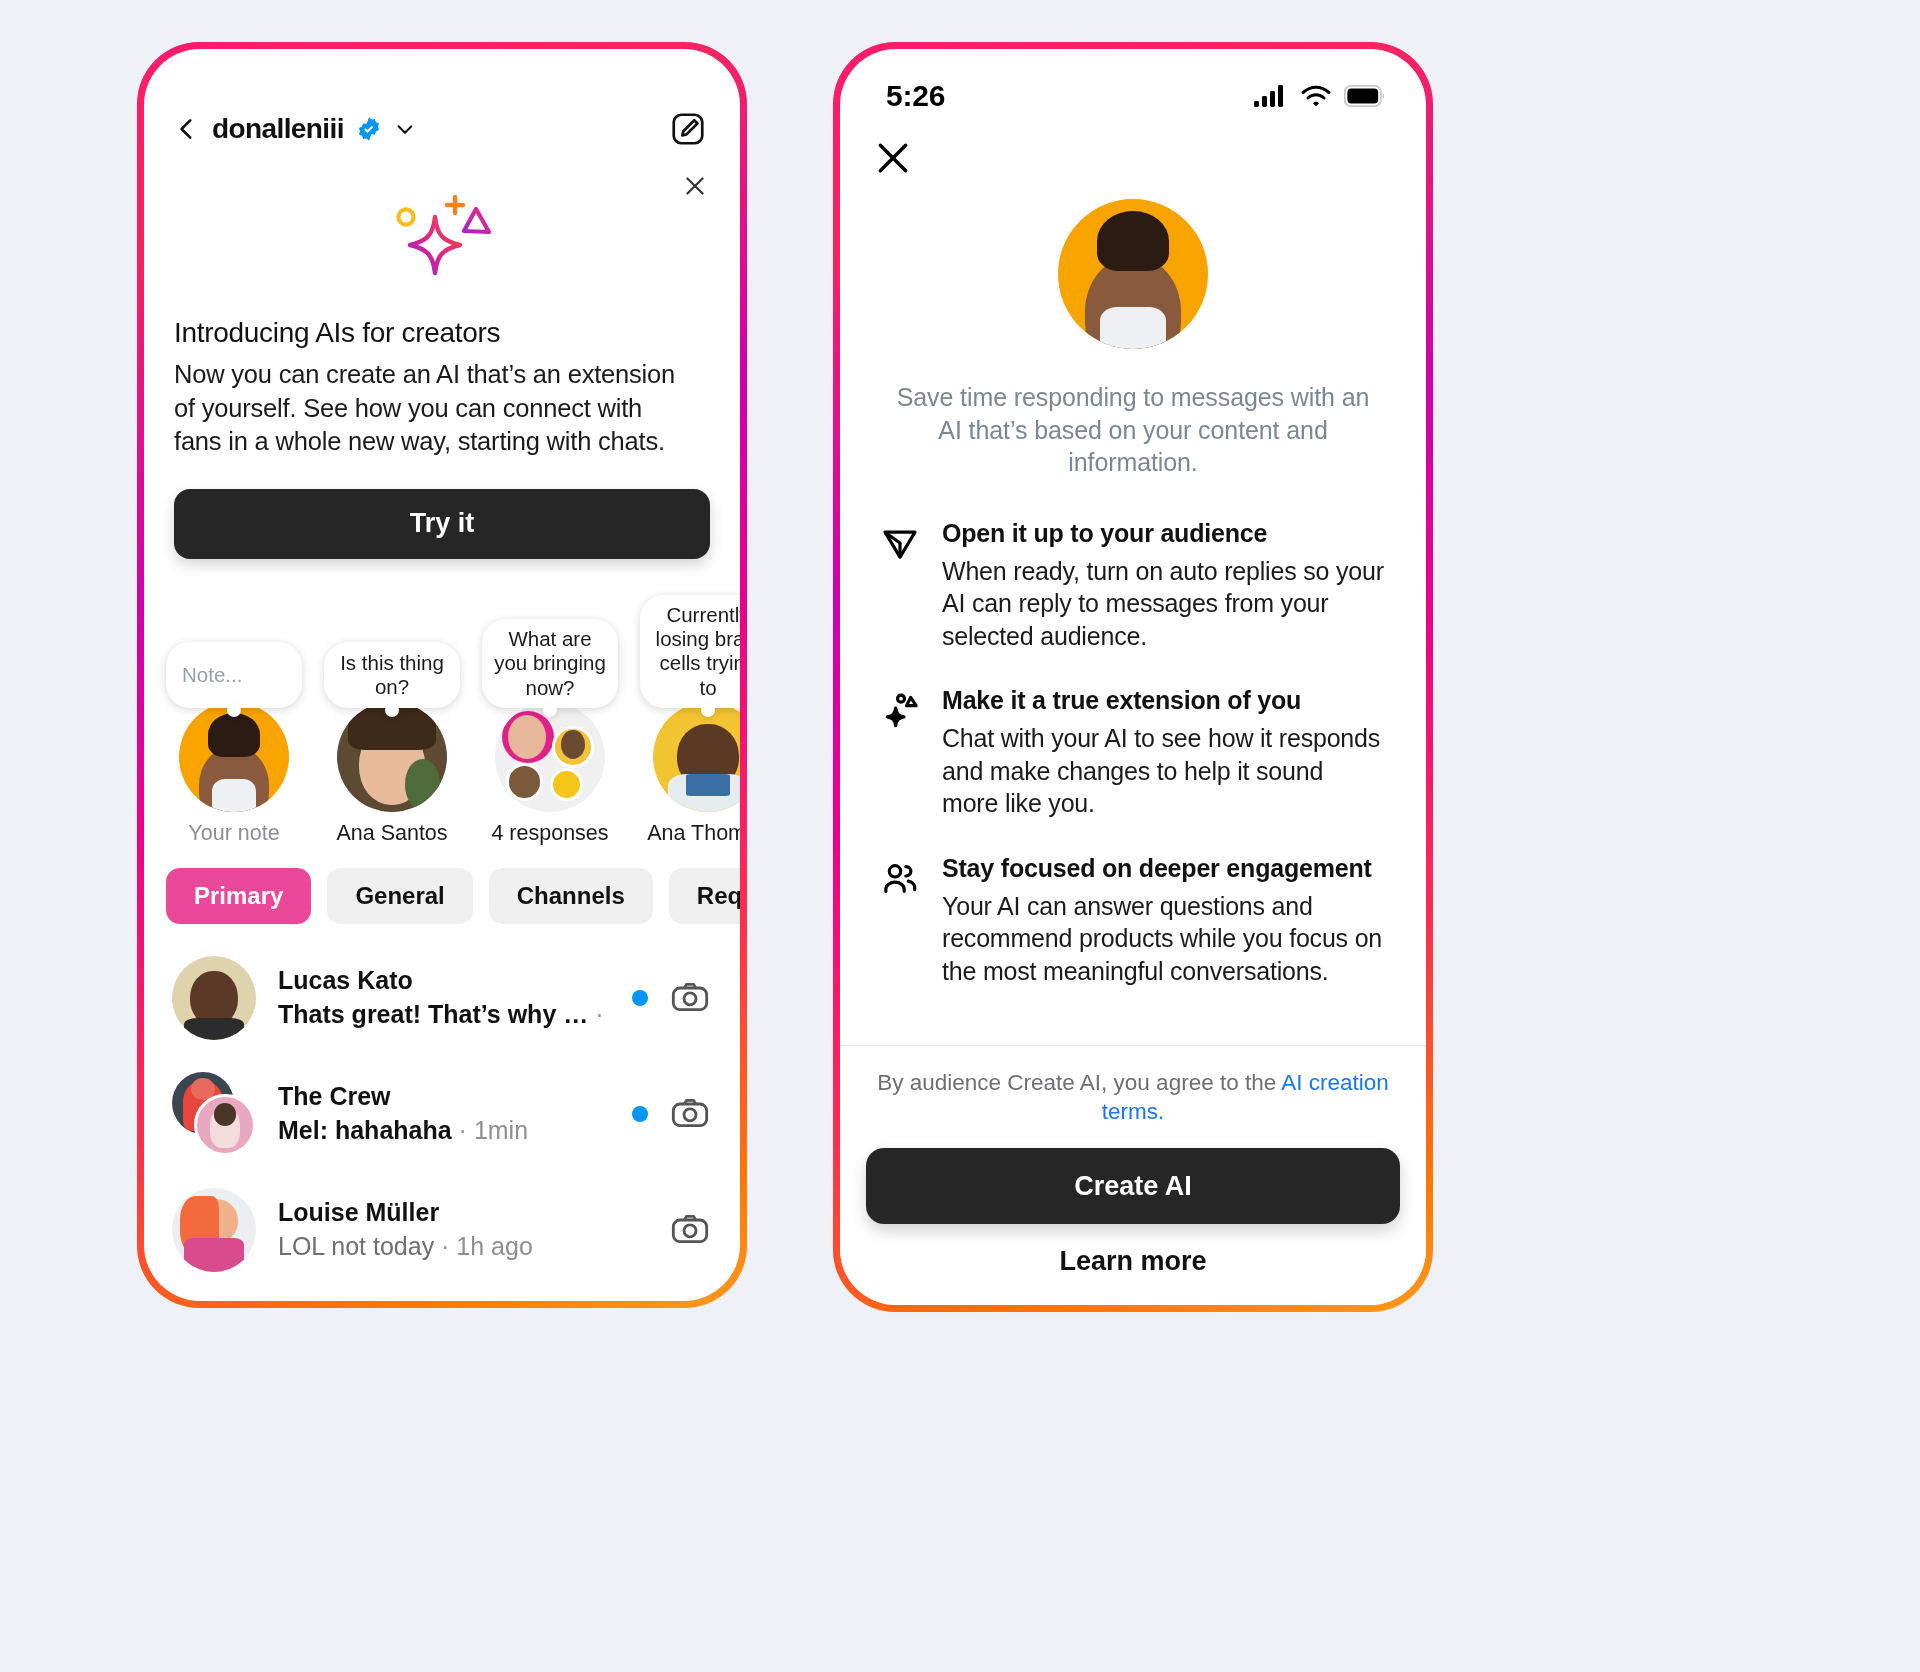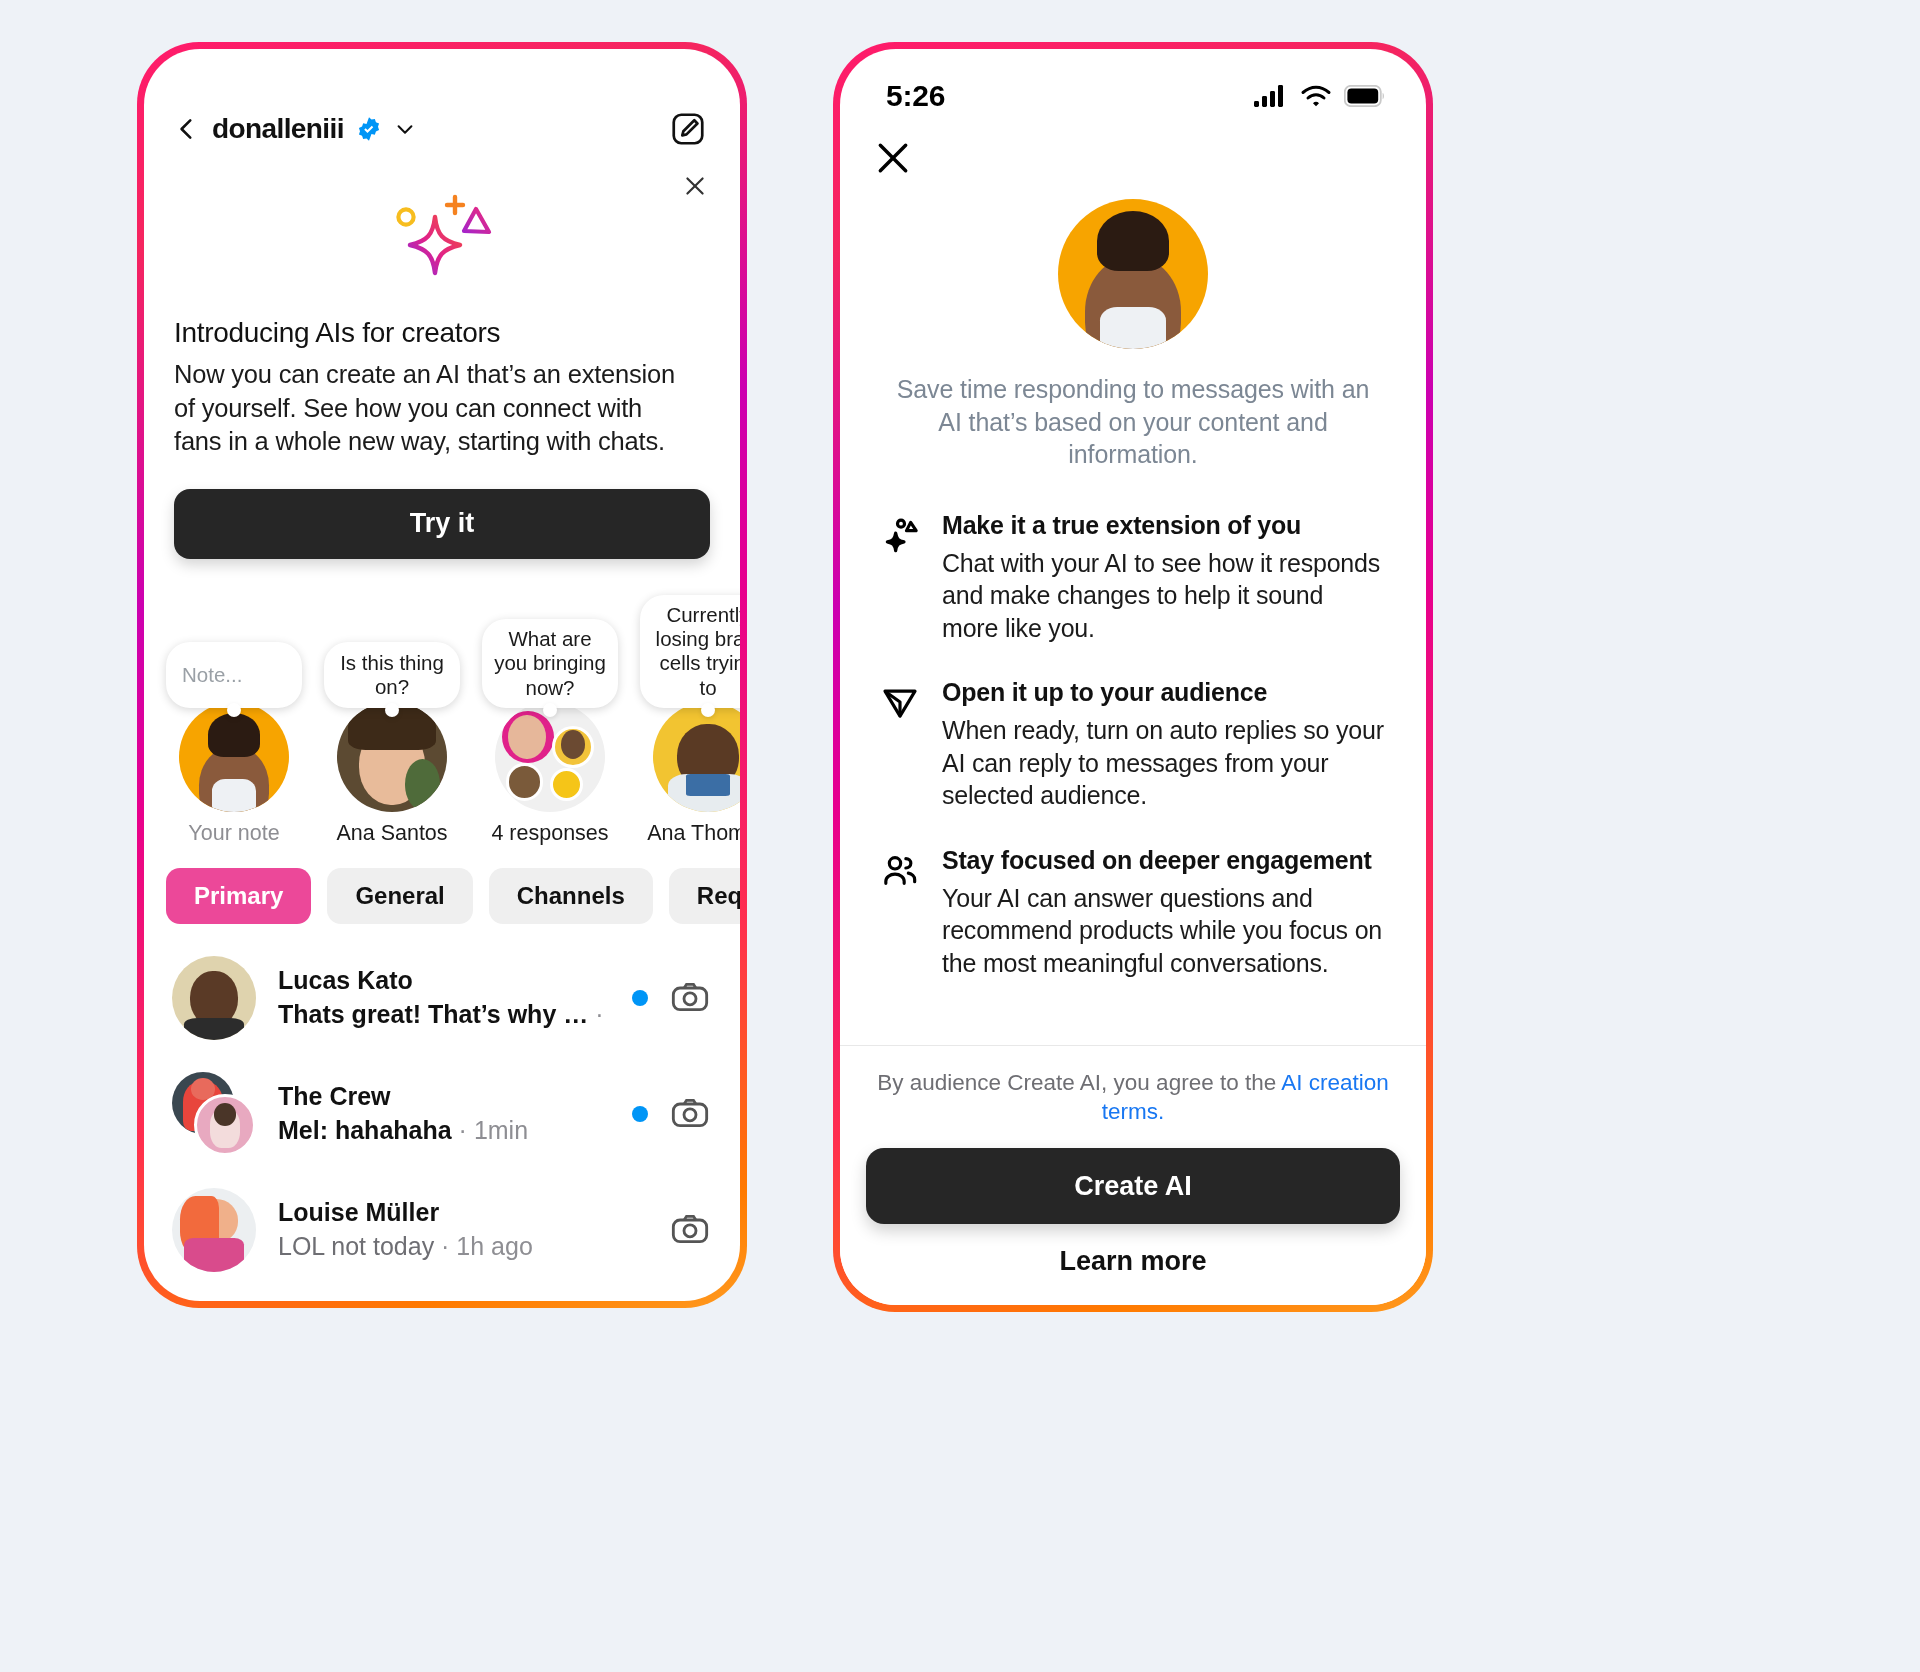--- a/index.html
+++ b/index.html
@@ -155,21 +155,21 @@
     width: 150px; height: 150px; border-radius: 50%;
     margin: 18px auto 0 auto; position: relative; overflow: hidden;
   }
   .hero-title {
     text-align: center; font-size: 38px; font-weight: 700; color: #000;
     line-height: 1.2; letter-spacing: -0.6px; margin-top: 26px;
     padding: 0 40px;
   }
   .hero-sub {
     text-align: center; font-size: 25px; color: #7c8794; line-height: 1.3;
-    margin-top: 24px; padding: 0 46px; letter-spacing: -0.1px;
+    margin-top: 32px; padding: 0 46px; letter-spacing: -0.1px;
   }
 
   .features { padding: 40px 42px 0 40px; }
   .feature { display: flex; gap: 22px; margin-bottom: 34px; }
   .feature-ico { width: 40px; height: 40px; flex: none; margin-top: 4px; }
   .feature-title { font-size: 25px; font-weight: 700; color: #111; margin-bottom: 7px; letter-spacing: -0.2px; }
   .feature-body { font-size: 25px; color: #1b1b1b; line-height: 1.3; letter-spacing: -0.2px; }
 
   .footer {
     position: absolute; left: 0; right: 0; bottom: 0;
@@ -428,38 +428,38 @@
           <div class="av-skin" style="left:28%;top:72%;width:44%;height:34%;background:#eef1f4;border-radius:26%;"></div>
         </div>
       </div>
 
       <div class="hero-sub">Save time responding to messages with an AI that’s based on your content and information.</div>
 
       <div class="features">
 
         <div class="feature">
           <svg class="feature-ico" viewBox="0 0 24 24" fill="none" stroke="#000" stroke-width="1.9" stroke-linejoin="round">
+            <path d="M3 5.5h18L12 20.5z"></path>
+            <path d="M12 20.5V12L3 5.5"></path>
+          </svg>
+          <div>
+            <div class="feature-title">Open it up to your audience</div>
+            <div class="feature-body">When ready, turn on auto replies so your AI can reply to messages from your selected audience.</div>
+          </div>
+        </div>
+
+        <div class="feature">
+          <svg class="feature-ico" viewBox="0 0 24 24" fill="none" stroke="#000" stroke-width="1.9" stroke-linejoin="round">
             <path d="M9.4 10.8c.6 3.6 1.6 4.6 5 5.3-3.4.7-4.4 1.7-5 5.3-.6-3.6-1.6-4.6-5-5.3 3.4-.7 4.4-1.7 5-5.3z" fill="#000"></path>
             <circle cx="12.6" cy="5.2" r="2.1"></circle>
             <path d="M18.4 4.4l3.3 5h-5.8z"></path>
           </svg>
           <div>
             <div class="feature-title">Make it a true extension of you</div>
             <div class="feature-body">Chat with your AI to see how it responds and make changes to help it sound more like you.</div>
-          </div>
-        </div>
-
-        <div class="feature">
-          <svg class="feature-ico" viewBox="0 0 24 24" fill="none" stroke="#000" stroke-width="1.9" stroke-linejoin="round">
-            <path d="M3 5.5h18L12 20.5z"></path>
-            <path d="M12 20.5V12L3 5.5"></path>
-          </svg>
-          <div>
-            <div class="feature-title">Open it up to your audience</div>
-            <div class="feature-body">When ready, turn on auto replies so your AI can reply to messages from your selected audience.</div>
           </div>
         </div>
 
         <div class="feature">
           <svg class="feature-ico" viewBox="0 0 24 24" fill="none" stroke="#000" stroke-width="1.9" stroke-linecap="round" stroke-linejoin="round">
             <circle cx="9" cy="8" r="3.4"></circle>
             <path d="M3.5 20v-1.2c0-2.5 2.5-4.3 5.5-4.3s5.5 1.8 5.5 4.3V20"></path>
             <path d="M15.5 5.2c1.7 0 3 1.2 3 2.8s-1.3 2.8-3 2.8"></path>
             <path d="M17 13.9c2.2.4 3.8 1.9 3.8 3.8V19"></path>
           </svg>

